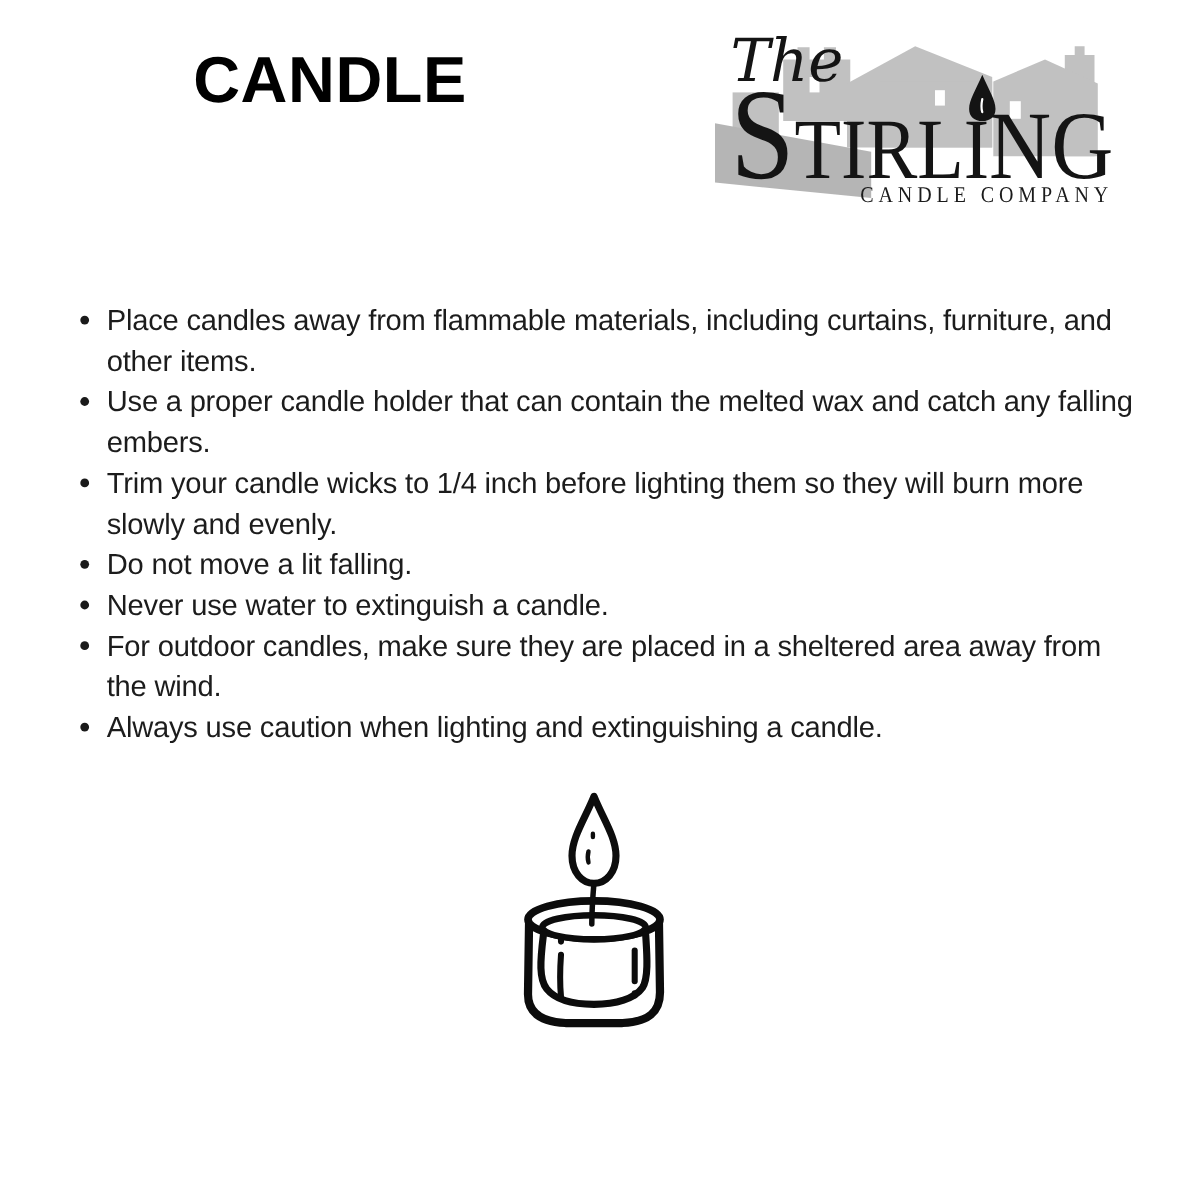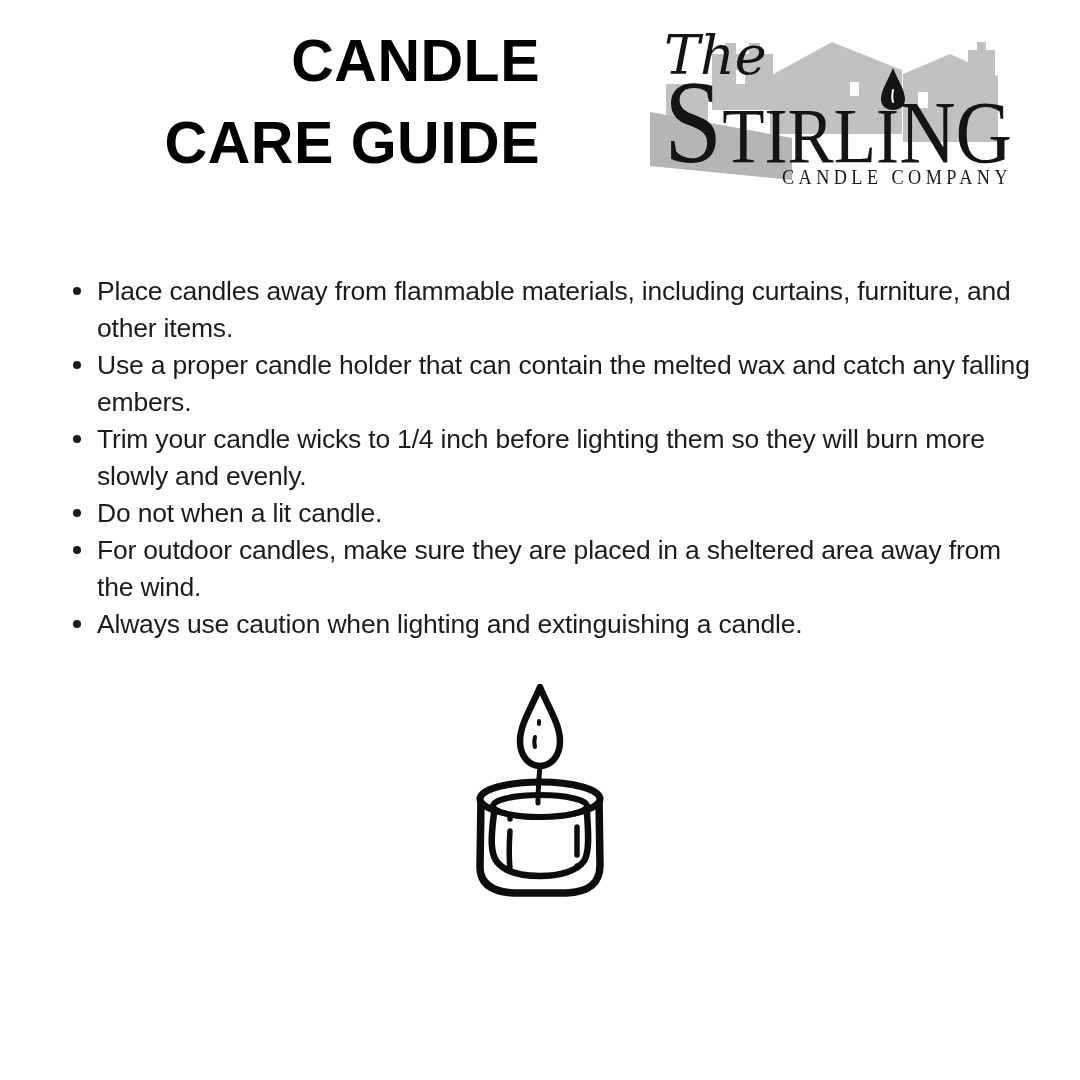--- a/index.html
+++ b/index.html
@@ -12,22 +12,22 @@
   }
   .header {
     display: flex;
     align-items: flex-start;
     height: 205px;
     padding: 0 58px 0 60px;
     box-sizing: border-box;
   }
   .title {
     width: 480px;
-    margin-top: 20px;
-    text-align: right;
+    margin-top: 32px;
+    text-align: center;
     font-size: 59px;
     line-height: 82px;
     font-weight: bold;
     letter-spacing: 0.5px;
     color: #000000;
   }
   .logo {
     margin-left: auto;
     margin-top: 12px;
     width: 372px;
@@ -56,21 +56,20 @@
     justify-content: center;
     margin-top: 36px;
   }
 </style>
 </head>
 <body>
 
 <div class="header">
   <div class="title">
     <div>CANDLE</div>
-    <div>CARE GUIDE</div>
   </div>
 
   <div class="logo">
     <svg width="372" height="188" viewBox="0 0 372 188" xmlns="http://www.w3.org/2000/svg">
 
       <g fill="#b7b7b7" opacity="0.85">
         <path d="M62,42 h13 v-11 h11 v11 h13 v-11 h11 v11 h13 v56 h-61 z"></path>
         <polygon points="120,64 182,30 252,58 252,122 120,122"></polygon>
         <rect x="150" y="62" width="102" height="60"></rect>
         <path d="M318,38 h9 v-8 h9 v8 h9 v92 h-27 z"></path>
@@ -104,21 +103,25 @@
     <li class="bullet-item">
     <span class="dot"></span>
     <span class="bullet-text">Use a proper candle holder that can contain the melted wax and catch any falling embers.</span>
   </li>
     <li class="bullet-item">
     <span class="dot"></span>
     <span class="bullet-text">Trim your candle wicks to 1/4 inch before lighting them so they will burn more slowly and evenly.</span>
   </li>
     <li class="bullet-item">
     <span class="dot"></span>
-    <span class="bullet-text">Do not when a lit candle.</span>
+    <span class="bullet-text">Do not move a lit falling.</span>
+  </li>
+    <li class="bullet-item">
+    <span class="dot"></span>
+    <span class="bullet-text">Never use water to extinguish a candle.</span>
   </li>
     <li class="bullet-item">
     <span class="dot"></span>
     <span class="bullet-text">For outdoor candles, make sure they are placed in a sheltered area away from the wind.</span>
   </li>
     <li class="bullet-item">
     <span class="dot"></span>
     <span class="bullet-text">Always use caution when lighting and extinguishing a candle.</span>
   </li>
   </ul>

